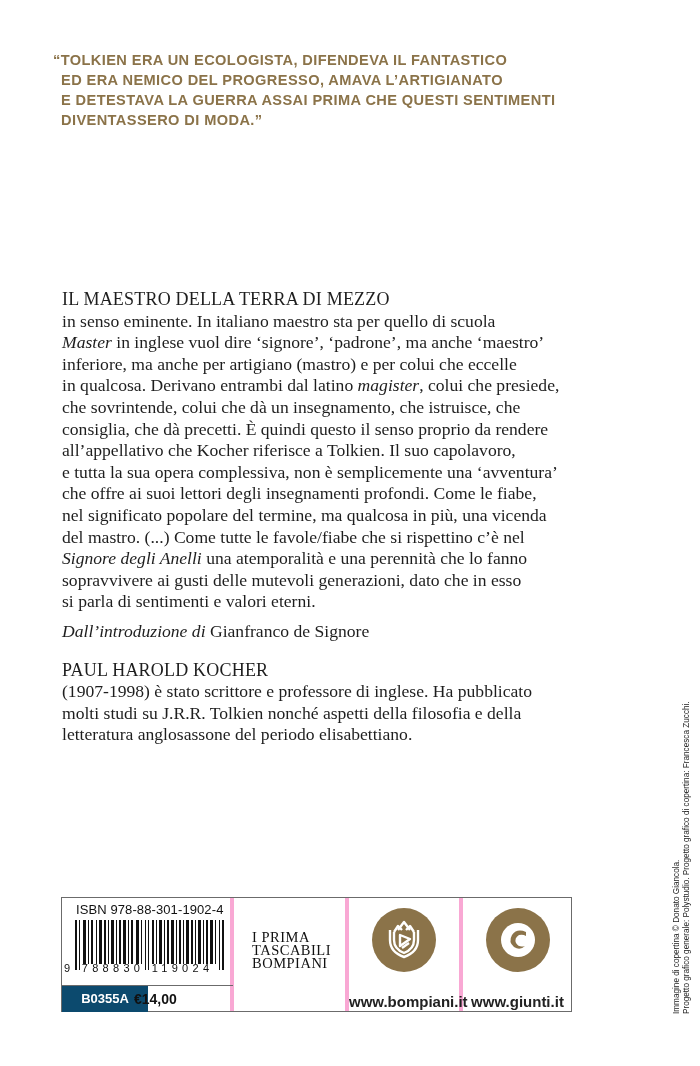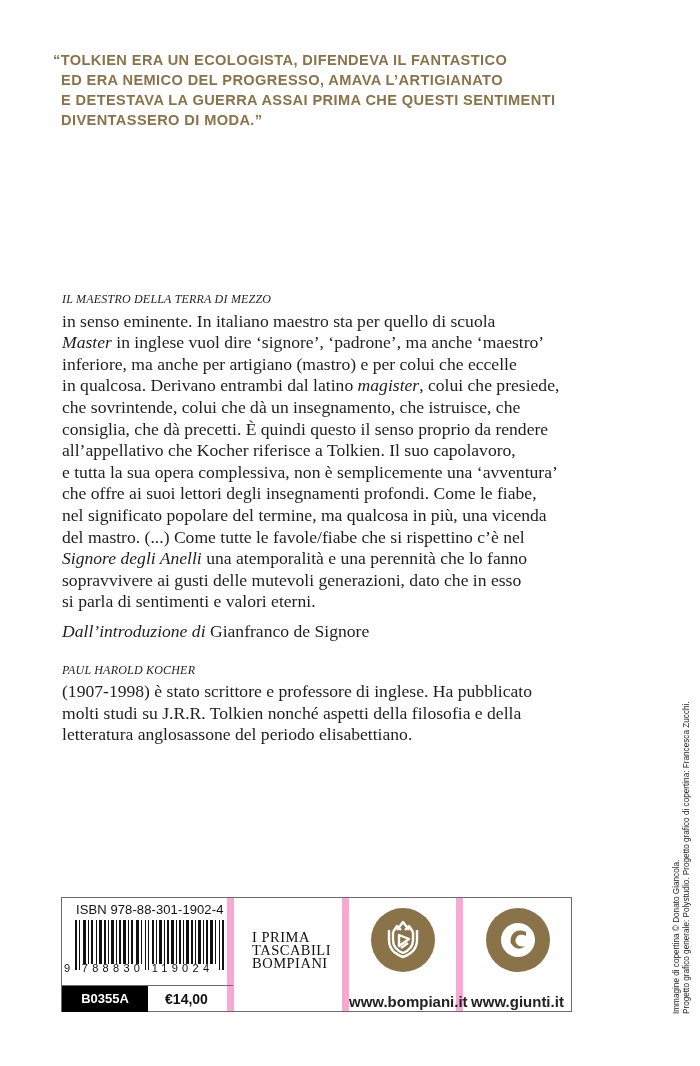--- a/index.html
+++ b/index.html
@@ -3,36 +3,36 @@
 <meta charset="utf-8">
 <style>
   html,body{margin:0;padding:0;}
   body{width:700px;height:1066px;background:#ffffff;position:relative;overflow:hidden;font-family:"Liberation Serif","DejaVu Serif",serif;color:#1e1e1e;}
   .quote{position:absolute;left:53px;top:50px;width:560px;font-family:"Liberation Sans","DejaVu Sans",sans-serif;font-weight:bold;font-size:14.6px;line-height:20px;color:#8b7349;letter-spacing:0.4px;}
   .quote .ln{display:block;white-space:nowrap;}
   .quote .ln span.u{text-decoration-thickness:2px;text-underline-offset:2px;text-decoration-color:#8b7349;}
   .quote .ind{padding-left:8px;}
   .body{position:absolute;left:62px;top:289px;width:540px;font-size:17.6px;line-height:21.6px;}
   .body .ln{display:block;white-space:nowrap;}
-  .body .head{letter-spacing:0.2px;font-size:12px;font-style:italic;}
+  .body .head{letter-spacing:0.2px;font-size:18px;}
   .body i{font-style:italic;}
   .gap{height:8px;}
   .gap2{height:17px;}
   .box{position:absolute;left:61px;top:897px;width:511px;height:115px;border:1px solid #6b6b6b;box-sizing:border-box;}
-  .col{position:absolute;top:0;height:113px;border-right:7px solid #f9a8d4;box-sizing:border-box;}
+  .col{position:absolute;top:0;height:113px;border-right:4px solid #f9a8d4;box-sizing:border-box;}
   .c1{left:0;width:172px;}
   .c2{left:172px;width:115px;}
   .c3{left:287px;width:114px;}
   .c4{left:401px;width:109px;border-right:none;}
   .isbn{position:absolute;left:14px;top:4px;font-family:"Liberation Sans","DejaVu Sans",sans-serif;font-size:13px;letter-spacing:0.1px;color:#111;}
   .bars{position:absolute;left:13px;top:22px;width:150px;height:50px;}
   .barnum{position:absolute;left:2px;top:64px;width:166px;font-family:"Liberation Sans","DejaVu Sans",sans-serif;font-size:11px;letter-spacing:4.3px;color:#111;background:transparent;}
   .pricerow{position:absolute;left:0;top:87px;width:171px;height:26px;border-top:1px solid #6b6b6b;}
-  .code{position:absolute;left:0;top:0;width:86px;height:26px;background:#000000;color:#fff;font-family:"Liberation Sans","DejaVu Sans",sans-serif;font-weight:bold;font-size:13px;text-align:center;line-height:26px;}
-  .price{position:absolute;left:82px;top:0;width:85px;height:26px;color:#111;font-family:"Liberation Sans","DejaVu Sans",sans-serif;font-weight:bold;font-size:14px;text-align:center;line-height:26px;}
+  .code{position:absolute;left:0;top:0;width:86px;height:26px;background:#0c4a6e;color:#fff;font-family:"Liberation Sans","DejaVu Sans",sans-serif;font-weight:bold;font-size:13px;text-align:center;line-height:26px;}
+  .price{position:absolute;left:72px;top:0;width:85px;height:26px;color:#111;font-family:"Liberation Sans","DejaVu Sans",sans-serif;font-weight:bold;font-size:14px;text-align:left;line-height:26px;}
   .series{position:absolute;left:18px;top:33px;font-family:"Liberation Serif","DejaVu Serif",serif;font-size:14.5px;line-height:12.5px;letter-spacing:0.5px;color:#111;transform:scaleY(1.05);}
   .series span{display:block;}
   .logo{position:absolute;left:50%;top:10px;width:64px;height:64px;margin-left:-32px;}
   .url{position:absolute;left:0;width:100%;top:95px;text-align:center;font-family:"Liberation Sans","DejaVu Sans",sans-serif;font-weight:bold;font-size:15px;color:#222;}
   .credits{position:absolute;left:672px;top:1014px;transform-origin:0 0;transform:rotate(-90deg);font-family:"Liberation Sans","DejaVu Sans",sans-serif;font-size:8.2px;line-height:10px;color:#222;white-space:nowrap;}
   .credits span{display:block;}
 </style>
 </head>
 <body>
 

